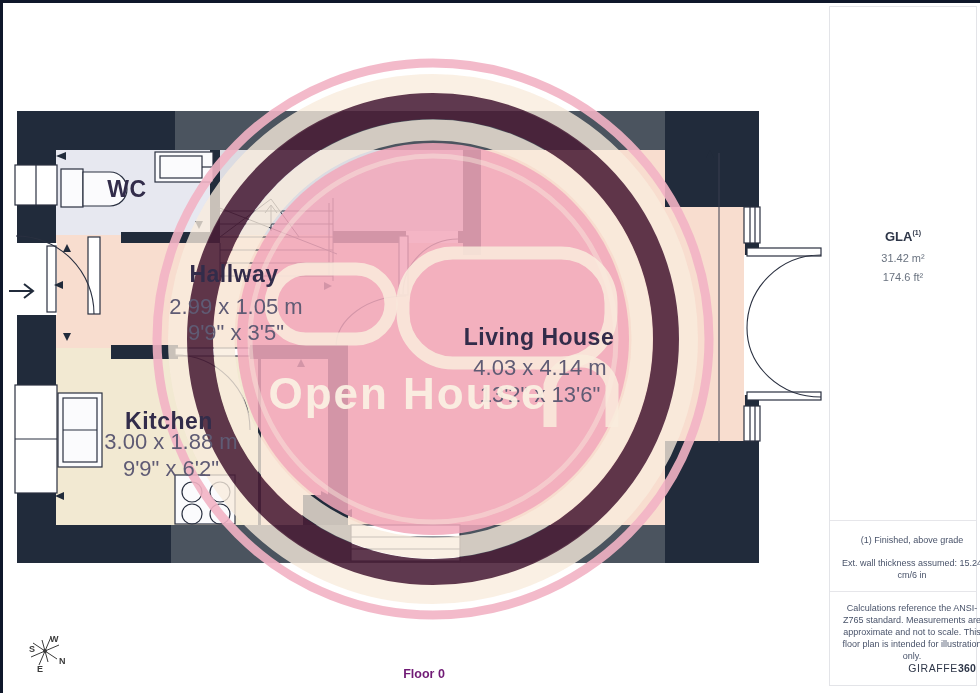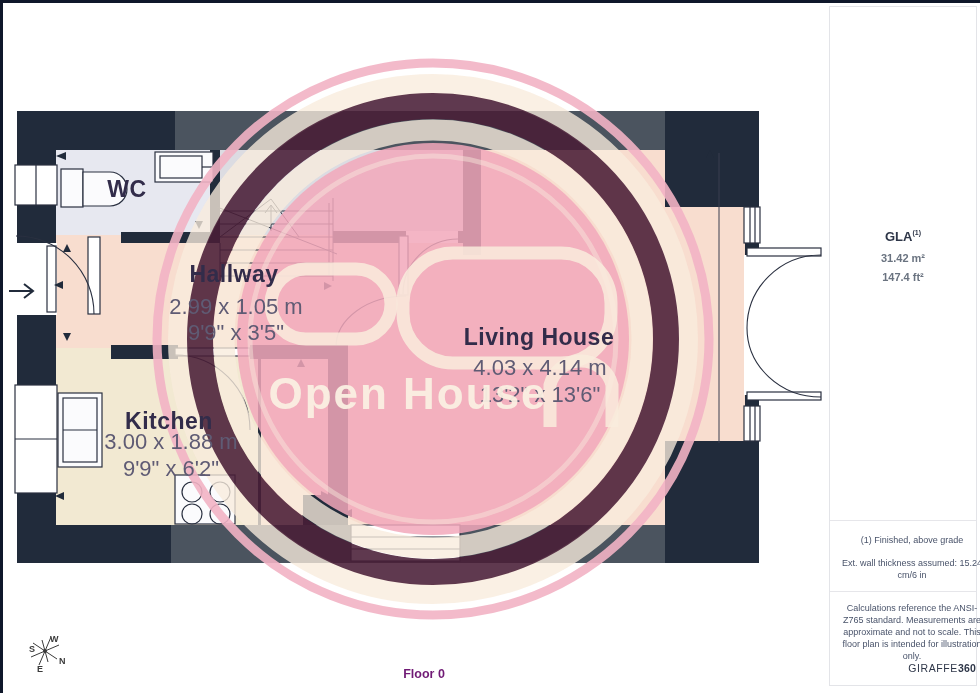--- a/index.html
+++ b/index.html
@@ -11,21 +11,21 @@
   .wm-text{color:rgba(250,239,226,.95);font-weight:700;letter-spacing:2px;}
   .wm-line1{font-size:44px;}
   .wm-line2{font-size:19px;letter-spacing:1px;color:rgba(250,239,226,.88);}
   .floor-label{font-size:12.5px;font-weight:bold;color:#701a75;}
   
   .sidebar{position:absolute;left:826px;top:3px;width:148px;height:680px;background:#fff;
            border:1px solid #e3e4e8;box-sizing:border-box;}
   .sb-center{position:absolute;left:0;width:100%;text-align:center;}
   .gla-label{font-size:13px;font-weight:bold;color:#2e3648;}
   .gla-sup{font-size:7px;font-weight:bold;vertical-align:super;}
-  .gla-val{font-size:11px;color:#6a7380;margin-top:7px;font-weight:bold;}
+  .gla-val{font-size:11px;color:#6a7380;margin-top:7px;}
   .sb-divider{position:absolute;left:0;width:100%;height:1px;background:#e6e6ea;}
   .sb-note{font-size:9px;color:#49536a;line-height:12px;padding:0 9px;}
   .brand{font-size:10.5px;color:#2e3648;letter-spacing:.6px;}
   .brand b{letter-spacing:.2px;}
   .compass-letter{font-size:9px;font-weight:bold;fill:#3a3a3a;}
 </style>
 </head>
 <body>
 
 <div class="page">
@@ -226,21 +226,21 @@
     <text class="compass-letter" x="50" y="49">N</text>
     <text class="compass-letter" x="28" y="57">E</text>
   </svg>
 
   <div class="sidebar">
     <div class="sb-center" style="top:220px;">
       <div>
         <span class="gla-label">GLA</span><span class="gla-label gla-sup">(1)</span>
       </div>
       <div class="gla-val">31.42 m²</div>
-      <div class="gla-val">147.4 ft²</div>
+      <div class="gla-val">174.6 ft²</div>
     </div>
 
     <div class="sb-divider" style="top:513px;"></div>
 
     <div class="sb-center sb-note" style="top:527px;">(1) Finished, above grade</div>
     <div class="sb-center sb-note" style="top:550px;">Ext. wall thickness assumed: 15.24 cm/6 in</div>
 
     <div class="sb-divider" style="top:584px;"></div>
 
     <div class="sb-center sb-note" style="top:595px;">Calculations reference the ANSI-Z765 standard. Measurements are approximate and not to scale. This floor plan is intended for illustration only.</div>

